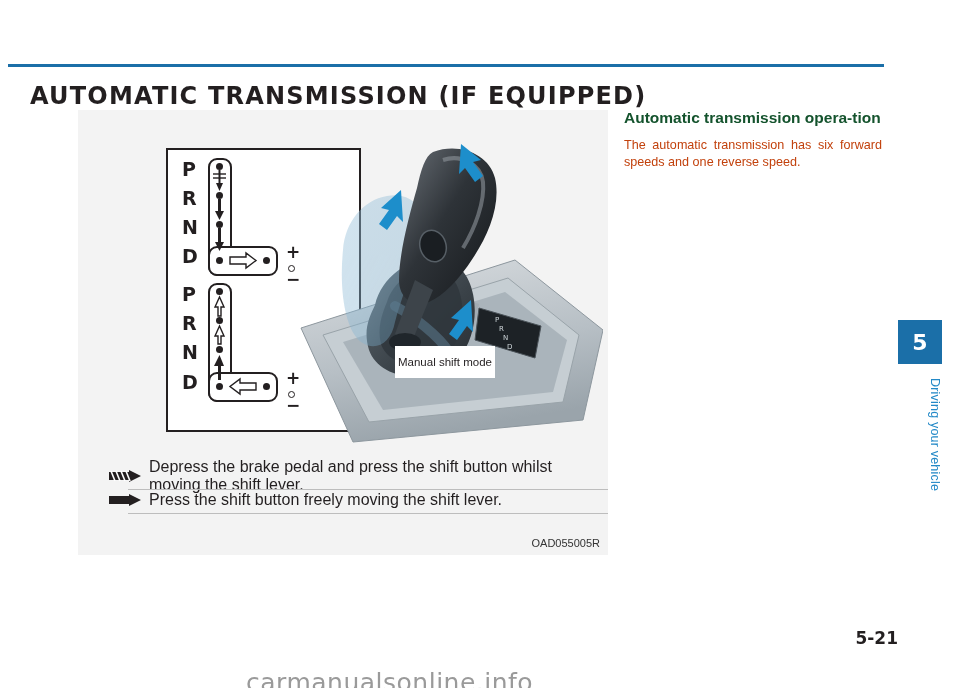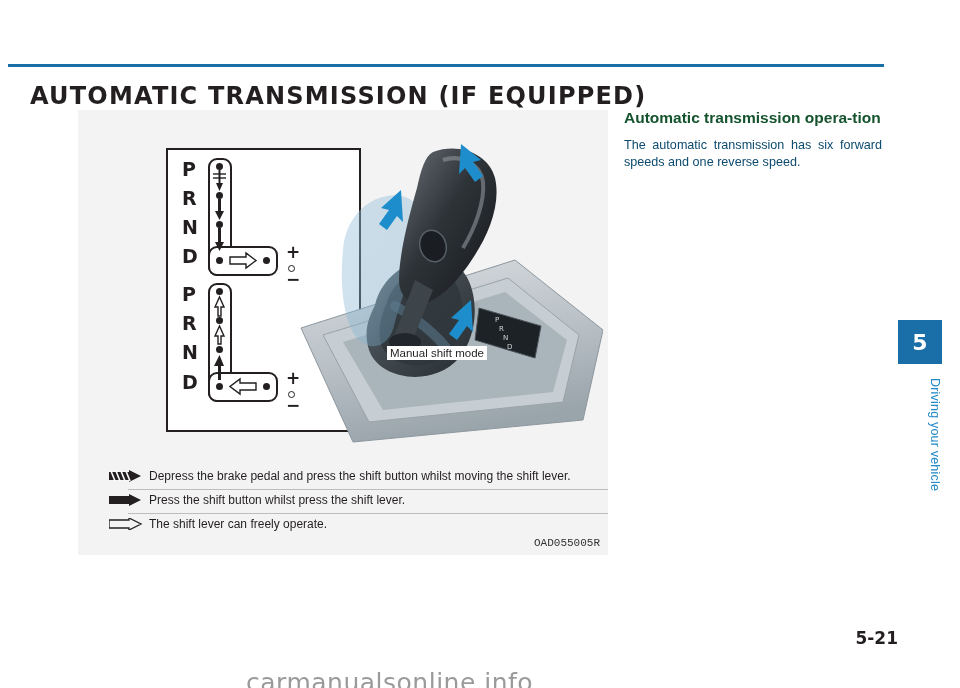--- a/index.html
+++ b/index.html
@@ -45,21 +45,20 @@
     width: 530px;
     height: 445px;
     background: #f3f3f3;
   }
   .fig-caption {
     position: absolute;
     right: 8px;
     bottom: 6px;
     font-size: 11px;
     color: #333;
-    font-family: Liberation Mono, monospace;
   }
   
   .shift-box {
     position: absolute;
     left: 88px;
     top: 38px;
     width: 195px;
     height: 284px;
     border: 2px solid #231f20;
     background: #ffffff;
@@ -117,21 +116,21 @@
   .legend-icon {
     width: 46px;
     flex: 0 0 46px;
     display: flex;
     align-items: center;
     justify-content: flex-start;
     padding-left: 6px;
     box-sizing: border-box;
   }
   .legend-text {
-    font-size: 12px;
+    font-size: 16px;
     color: #231f20;
   }
   .legend-divider {
     position: absolute;
     left: 25px;
     width: 480px;
     height: 1px;
     background: #bdbdbd;
   }
   
@@ -143,21 +142,21 @@
   }
   .section-head {
     color: #14532d;
     font-size: 15.5px;
     font-weight: bold;
     line-height: 19px;
     margin-bottom: 10px;
   }
   .body-par {
     font-size: 12.6px;
-    color: #0c4a6e;
+    color: #c2410c;
     line-height: 17px;
     text-align: justify;
     margin-bottom: 8px;
   }
   
   .chapter-tab {
     position: absolute;
     left: 898px;
     top: 320px;
     width: 44px;
@@ -196,26 +195,26 @@
     left: 246px;
     top: 652px;
     font-size: 25px;
     color: #9a9a9a;
     letter-spacing: 0.5px;
     font-family: "DejaVu Sans", sans-serif;
     margin-top: 16px;
   }
   .manual-mode-label {
     position: absolute;
-    left: 309px;
+    left: 317px;
     top: 236px;
     font-size: 11.5px;
     color: #231f20;
     background: #ffffff;
-    padding: 1px 3px;
+    padding: 10px 3px;
   }
   
   .lever-wrap {
     position: absolute;
     left: 205px;
     top: 20px;
     width: 320px;
     height: 330px;
   }
 </style>
@@ -397,33 +396,25 @@
       </div>
 
       <div class="legend-divider" style="top:24px;"></div>
 
       <div class="legend-row">
         <div class="legend-icon">
           <svg width="34" height="12" viewBox="0 0 34 12">
             <polygon points="0,2 20,2 20,0 32,6 20,12 20,10 0,10" fill="#231f20"></polygon>
           </svg>
         </div>
-        <div class="legend-text">Press the shift button whilst press the shift lever.</div>
+        <div class="legend-text">Press the shift button freely moving the shift lever.</div>
       </div>
 
       <div class="legend-divider" style="top:48px;"></div>
 
-      <div class="legend-row">
-        <div class="legend-icon">
-          <svg width="34" height="12" viewBox="0 0 34 12">
-            <polygon points="0,2 20,2 20,0 32,6 20,12 20,10 0,10" fill="none" stroke="#231f20" stroke-width="1.3"></polygon>
-          </svg>
-        </div>
-        <div class="legend-text">The shift lever can freely operate.</div>
-      </div>
     </div>
 
     <div class="fig-caption">OAD055005R</div>
   </div>
 
   <div class="right-col">
     <div class="section-head">Automatic transmission opera-tion</div>
     <div class="body-par">The automatic transmission has six forward speeds and one reverse speed.</div>
   </div>
 

